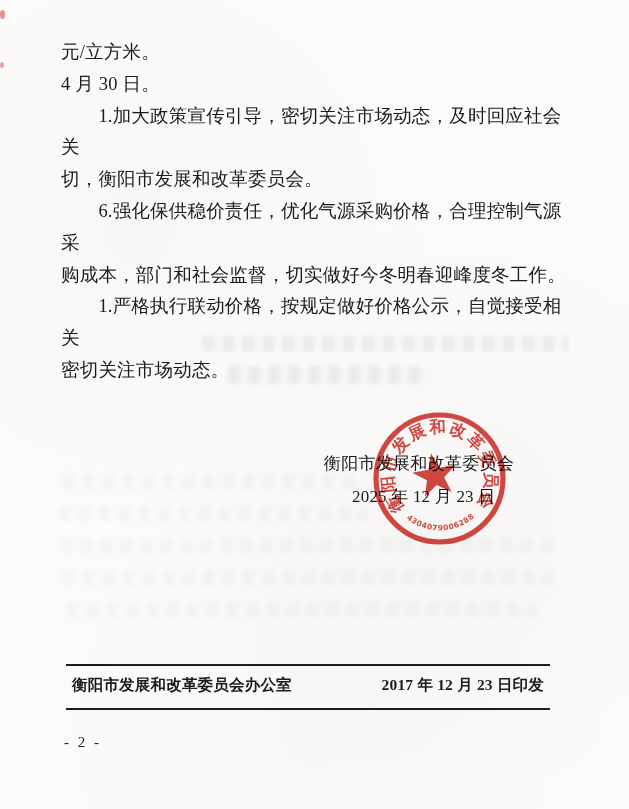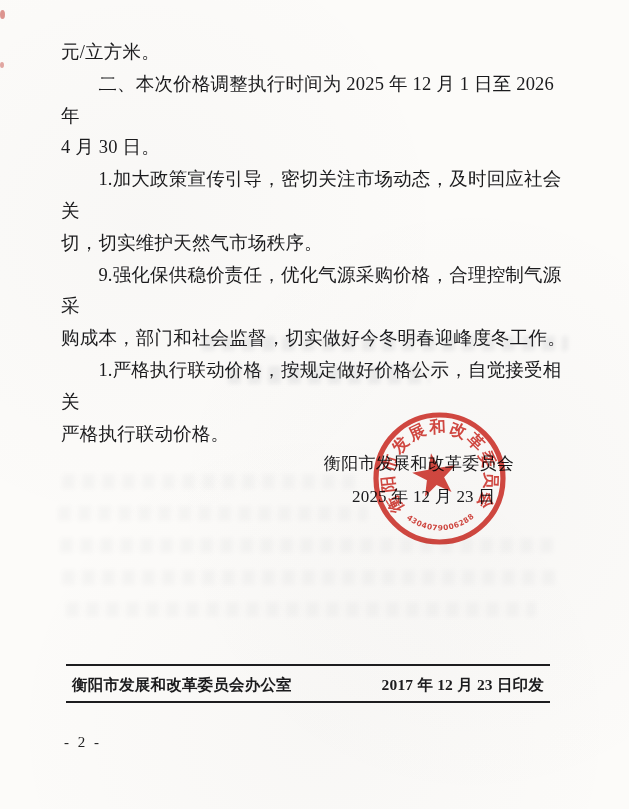--- a/index.html
+++ b/index.html
@@ -37,49 +37,48 @@
   .sig-date{
     position:absolute;left:352px;top:485px;width:148px;text-align:left;
     font-size:17px;letter-spacing:0.2px;line-height:24px;color:#1b1b1d;
   }
   .footer{
     position:absolute;left:66px;top:664px;width:484px;
     border-top:2px solid #1d1d1f;border-bottom:2px solid #1d1d1f;
   }
   .footer-row{
     display:flex;justify-content:space-between;align-items:center;
-    padding:10px 6px 8px 6px;
+    padding:10px 6px 15px 6px;
     font-size:15.5px;font-weight:bold;letter-spacing:0.2px;line-height:17px;
   }
   .page-number{
     position:absolute;left:64px;top:734px;
     font-size:15px;letter-spacing:2.5px;color:#222;
   }
   .speck{position:absolute;border-radius:50%;background:#c24038;}
   .speck.s1{left:0;top:10px;width:5px;height:9px;opacity:.55;}
   .speck.s2{left:0;top:62px;width:4px;height:6px;opacity:.45;}
 </style>
 </head>
 <body>
 
 <div class="page">
 
   <div class="speck s1"></div>
   <div class="speck s2"></div>
 
   <div class="body-text">
     <div class="doc-line">元/立方米。</div>
-    <div class="doc-line">　　二、本次价格调整执行时间为 2025 年 12 月 1 日至 2026 年</div>
     <div class="doc-line">4 月 30 日。</div>
     <div class="doc-line">　　1.加大政策宣传引导，密切关注市场动态，及时回应社会关</div>
-    <div class="doc-line">切，切实维护天然气市场秩序。</div>
-    <div class="doc-line">　　9.强化保供稳价责任，优化气源采购价格，合理控制气源采</div>
+    <div class="doc-line">切，衡阳市发展和改革委员会。</div>
+    <div class="doc-line">　　6.强化保供稳价责任，优化气源采购价格，合理控制气源采</div>
     <div class="doc-line">购成本，部门和社会监督，切实做好今冬明春迎峰度冬工作。</div>
     <div class="doc-line">　　1.严格执行联动价格，按规定做好价格公示，自觉接受相关</div>
-    <div class="doc-line">严格执行联动价格。</div>
+    <div class="doc-line">密切关注市场动态。</div>
   </div>
 
   <div class="ghost" style="left:202px;top:336px;width:366px;"></div>
   <div class="ghost" style="left:228px;top:366px;width:202px;height:18px;"></div>
 
   <div class="ghost faint" style="left:62px;top:474px;width:300px;"></div>
   <div class="ghost faint" style="left:58px;top:506px;width:310px;"></div>
   <div class="ghost faint" style="left:60px;top:538px;width:500px;"></div>
   <div class="ghost faint" style="left:62px;top:570px;width:498px;"></div>
   <div class="ghost faint" style="left:66px;top:602px;width:470px;"></div>

